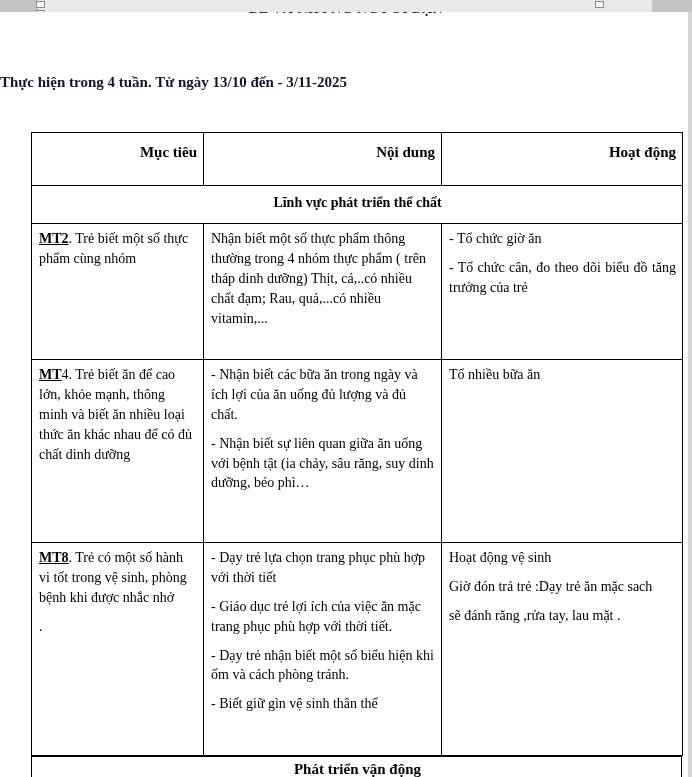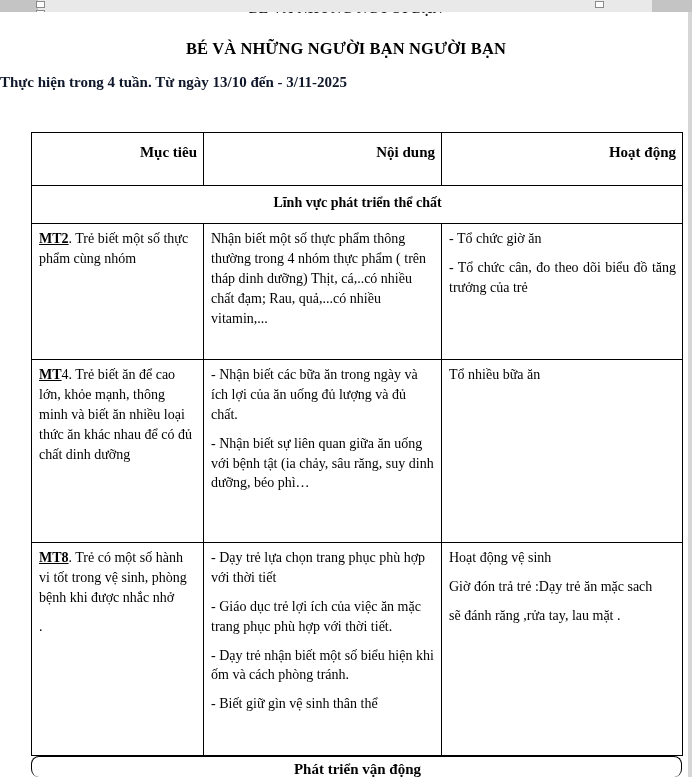--- a/index.html
+++ b/index.html
@@ -169,21 +169,20 @@
     position: absolute;
     top: 744px;
     left: 31px;
     width: 651px;
     height: 21px;
     overflow: hidden;
     box-sizing: border-box;
     border-left: 1px solid #000;
     border-right: 1px solid #000;
     border-top: 1px solid #000;
-    border-radius: 8px;
   }
   .bottom-clip .bc-text {
     position: absolute;
     top: 4px;
     left: 0;
     width: 651px;
     text-align: center;
     font-size: 15px;
     font-weight: bold;
     color: #000;
@@ -202,21 +201,20 @@
 </div>
 
 <div class="page">
 
   <div class="page-edge-right"></div>
 
   <div class="clipped-top">
     <span>BÉ VÀ NHỮNG NGƯỜI BẠN</span>
   </div>
 
-  <div class="title-main">BÉ VÀ NHỮNG NGƯỜI BẠN NGƯỜI BẠN</div>
   <div class="title-sub">Thực hiện trong 4 tuần. Từ ngày 13/10 đến - 3/11-2025</div>
 
   <table class="doc-table">
     <colgroup>
       <col class="col-1">
         <col class="col-2">
         <col class="col-3">
     </colgroup>
     <tbody>
 

